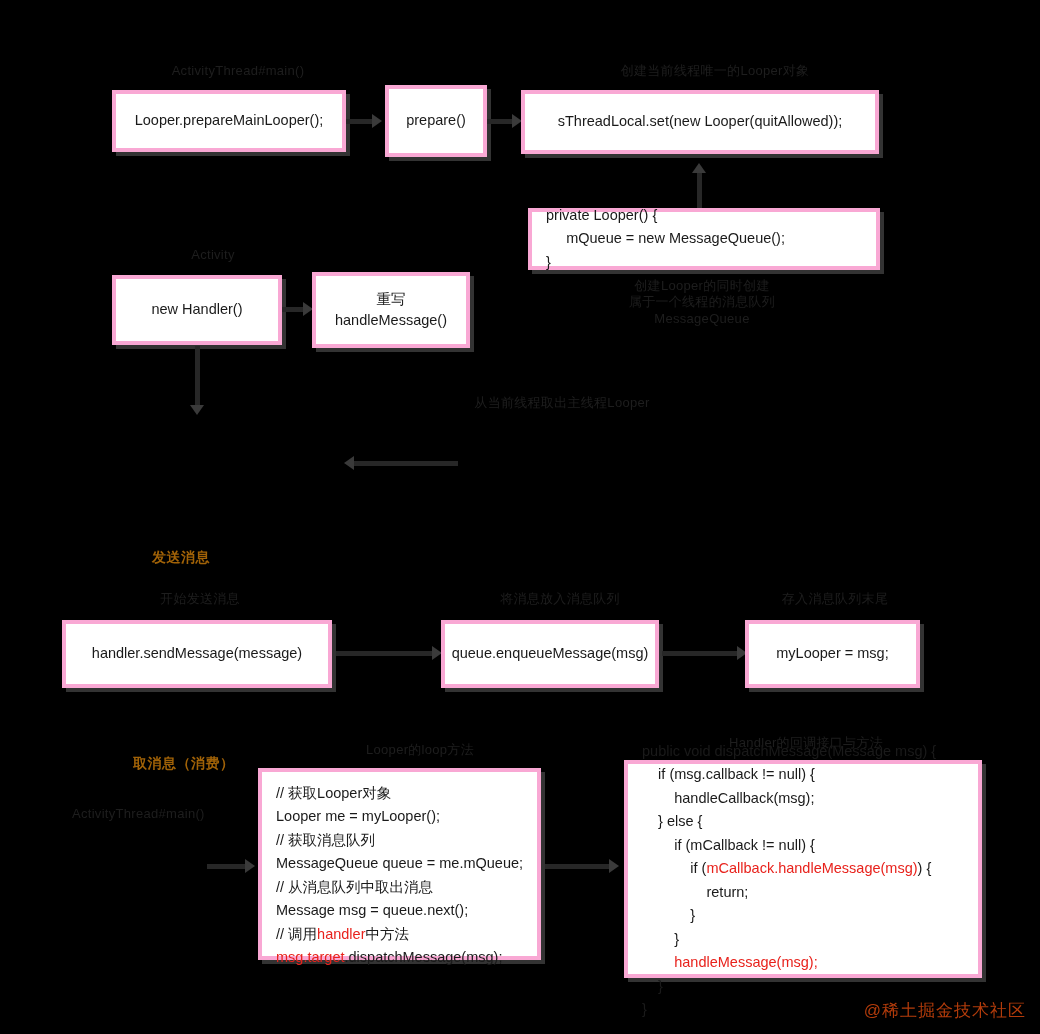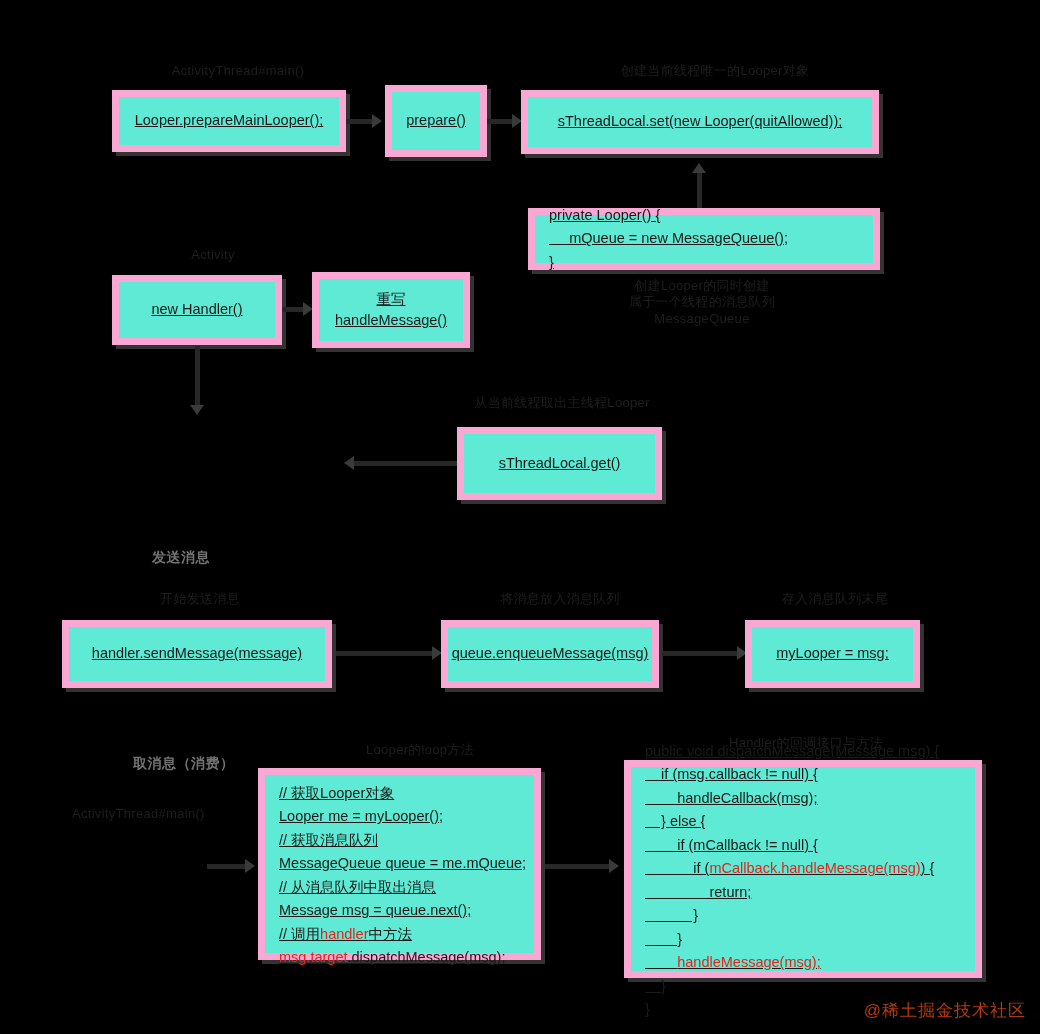--- a/index.html
+++ b/index.html
@@ -13,34 +13,33 @@
   #canvas {
     position: relative;
     width: 1040px;
     height: 1034px;
     background: #000000;
     overflow: hidden;
   }
   
   .node {
     position: absolute;
-    background: #5eead4;
-    border: 7px solid #f9a8d4;
+    background: #ffffff;
+    border: 4px solid #f9a8d4;
     box-shadow: 4px 4px 0 rgba(255,255,255,0.20);
     box-sizing: border-box;
     display: flex;
     align-items: center;
     justify-content: center;
     color: #1a1a1a;
     font-size: 14.5px;
     line-height: 1.45;
     text-align: center;
     white-space: pre-line;
     padding: 4px 10px;
-    text-decoration: underline;
   }
   .node.code {
     justify-content: flex-start;
     text-align: left;
     white-space: pre;
     font-size: 14.5px;
     line-height: 1.62;
     padding: 10px 14px;
   }
   .node.code .code-inner {
@@ -53,21 +52,21 @@
     position: absolute;
     color: #1e1e1e;
     font-size: 13px;
     line-height: 1.25;
     text-align: center;
     white-space: pre-line;
     letter-spacing: .3px;
   }
   .section-label {
     position: absolute;
-    color: #737373;
+    color: #a16207;
     font-size: 14px;
     font-weight: bold;
     letter-spacing: .5px;
     white-space: nowrap;
   }
   
   .conn {
     position: absolute;
     background: #272727;
   }
@@ -154,21 +153,20 @@
 
   <div class="conn v" style="left:195px; top:346px; height:62px;"></div>
   <div class="arrow down" style="left:190px; top:405px;"></div>
 
 
   <div class="conn h" style="left:352px; top:461px; width:106px;"></div>
   <div class="arrow left" style="left:344px; top:456px;"></div>
 
   <div class="edge-label" style="left:452px; top:395px; width:220px;">从当前线程取出主线程Looper</div>
 
-  <div class="node" style="left:457px; top:427px; width:205px; height:73px;">sThreadLocal.get()</div>
 
   <div class="section-label" style="left:152px; top:549px;">发送消息</div>
 
   <div class="edge-label" style="left:145px; top:591px; width:110px;">开始发送消息</div>
 
   <div class="node" style="left:62px; top:620px; width:270px; height:68px;">handler.sendMessage(message)</div>
 
   <div class="conn h" style="left:336px; top:651px; width:100px;"></div>
   <div class="arrow right" style="left:432px; top:646px;"></div>
 

